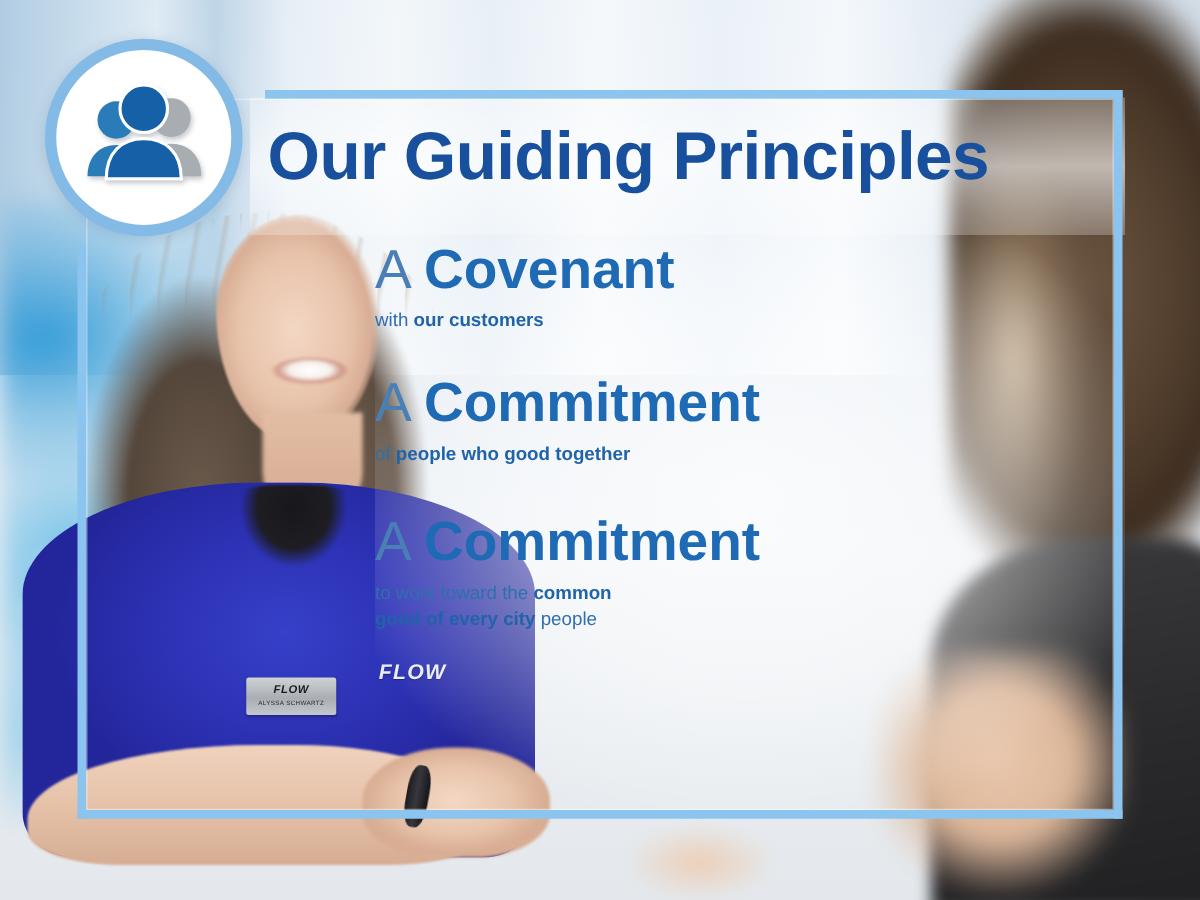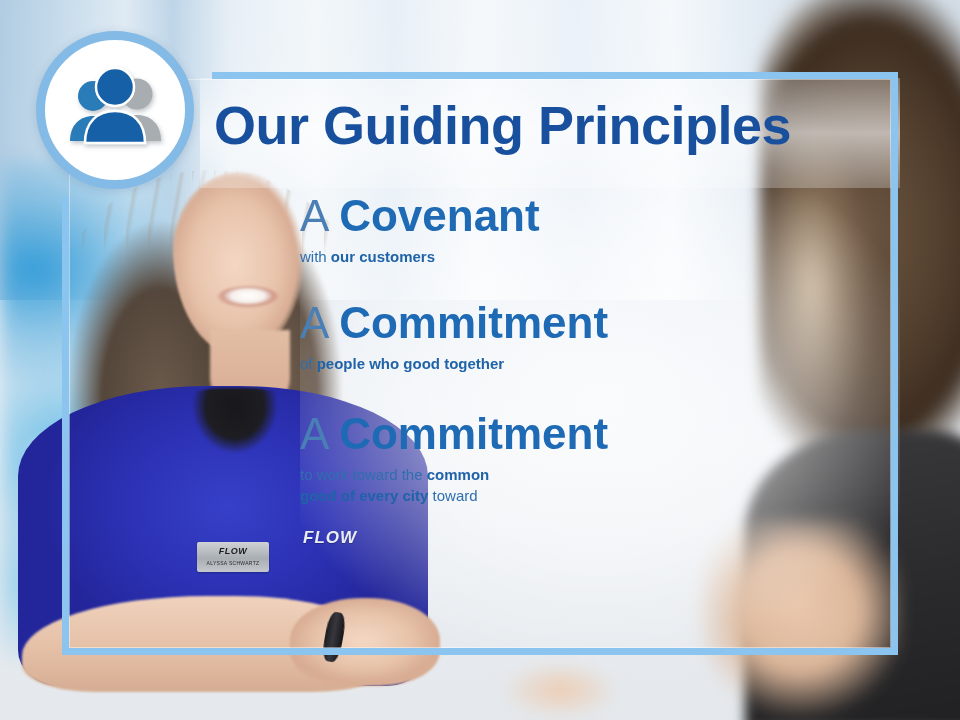--- a/index.html
+++ b/index.html
@@ -386,18 +386,18 @@
         <span>of </span><b>people who good together</b><br>
       </div>
     </div>
 
     <div class="p-block sp-3">
       <div class="p-title">
         <span class="lead">A </span><span class="key">Commitment</span>
       </div>
       <div class="p-sub">
         <span>to work toward the </span><b>common</b><br>
-        <b>good of every city</b><span> toward</span><br>
+        <b>good of every city</b><span> people</span><br>
       </div>
     </div>
 
   </div>
 </div>
 
 </body></html>

